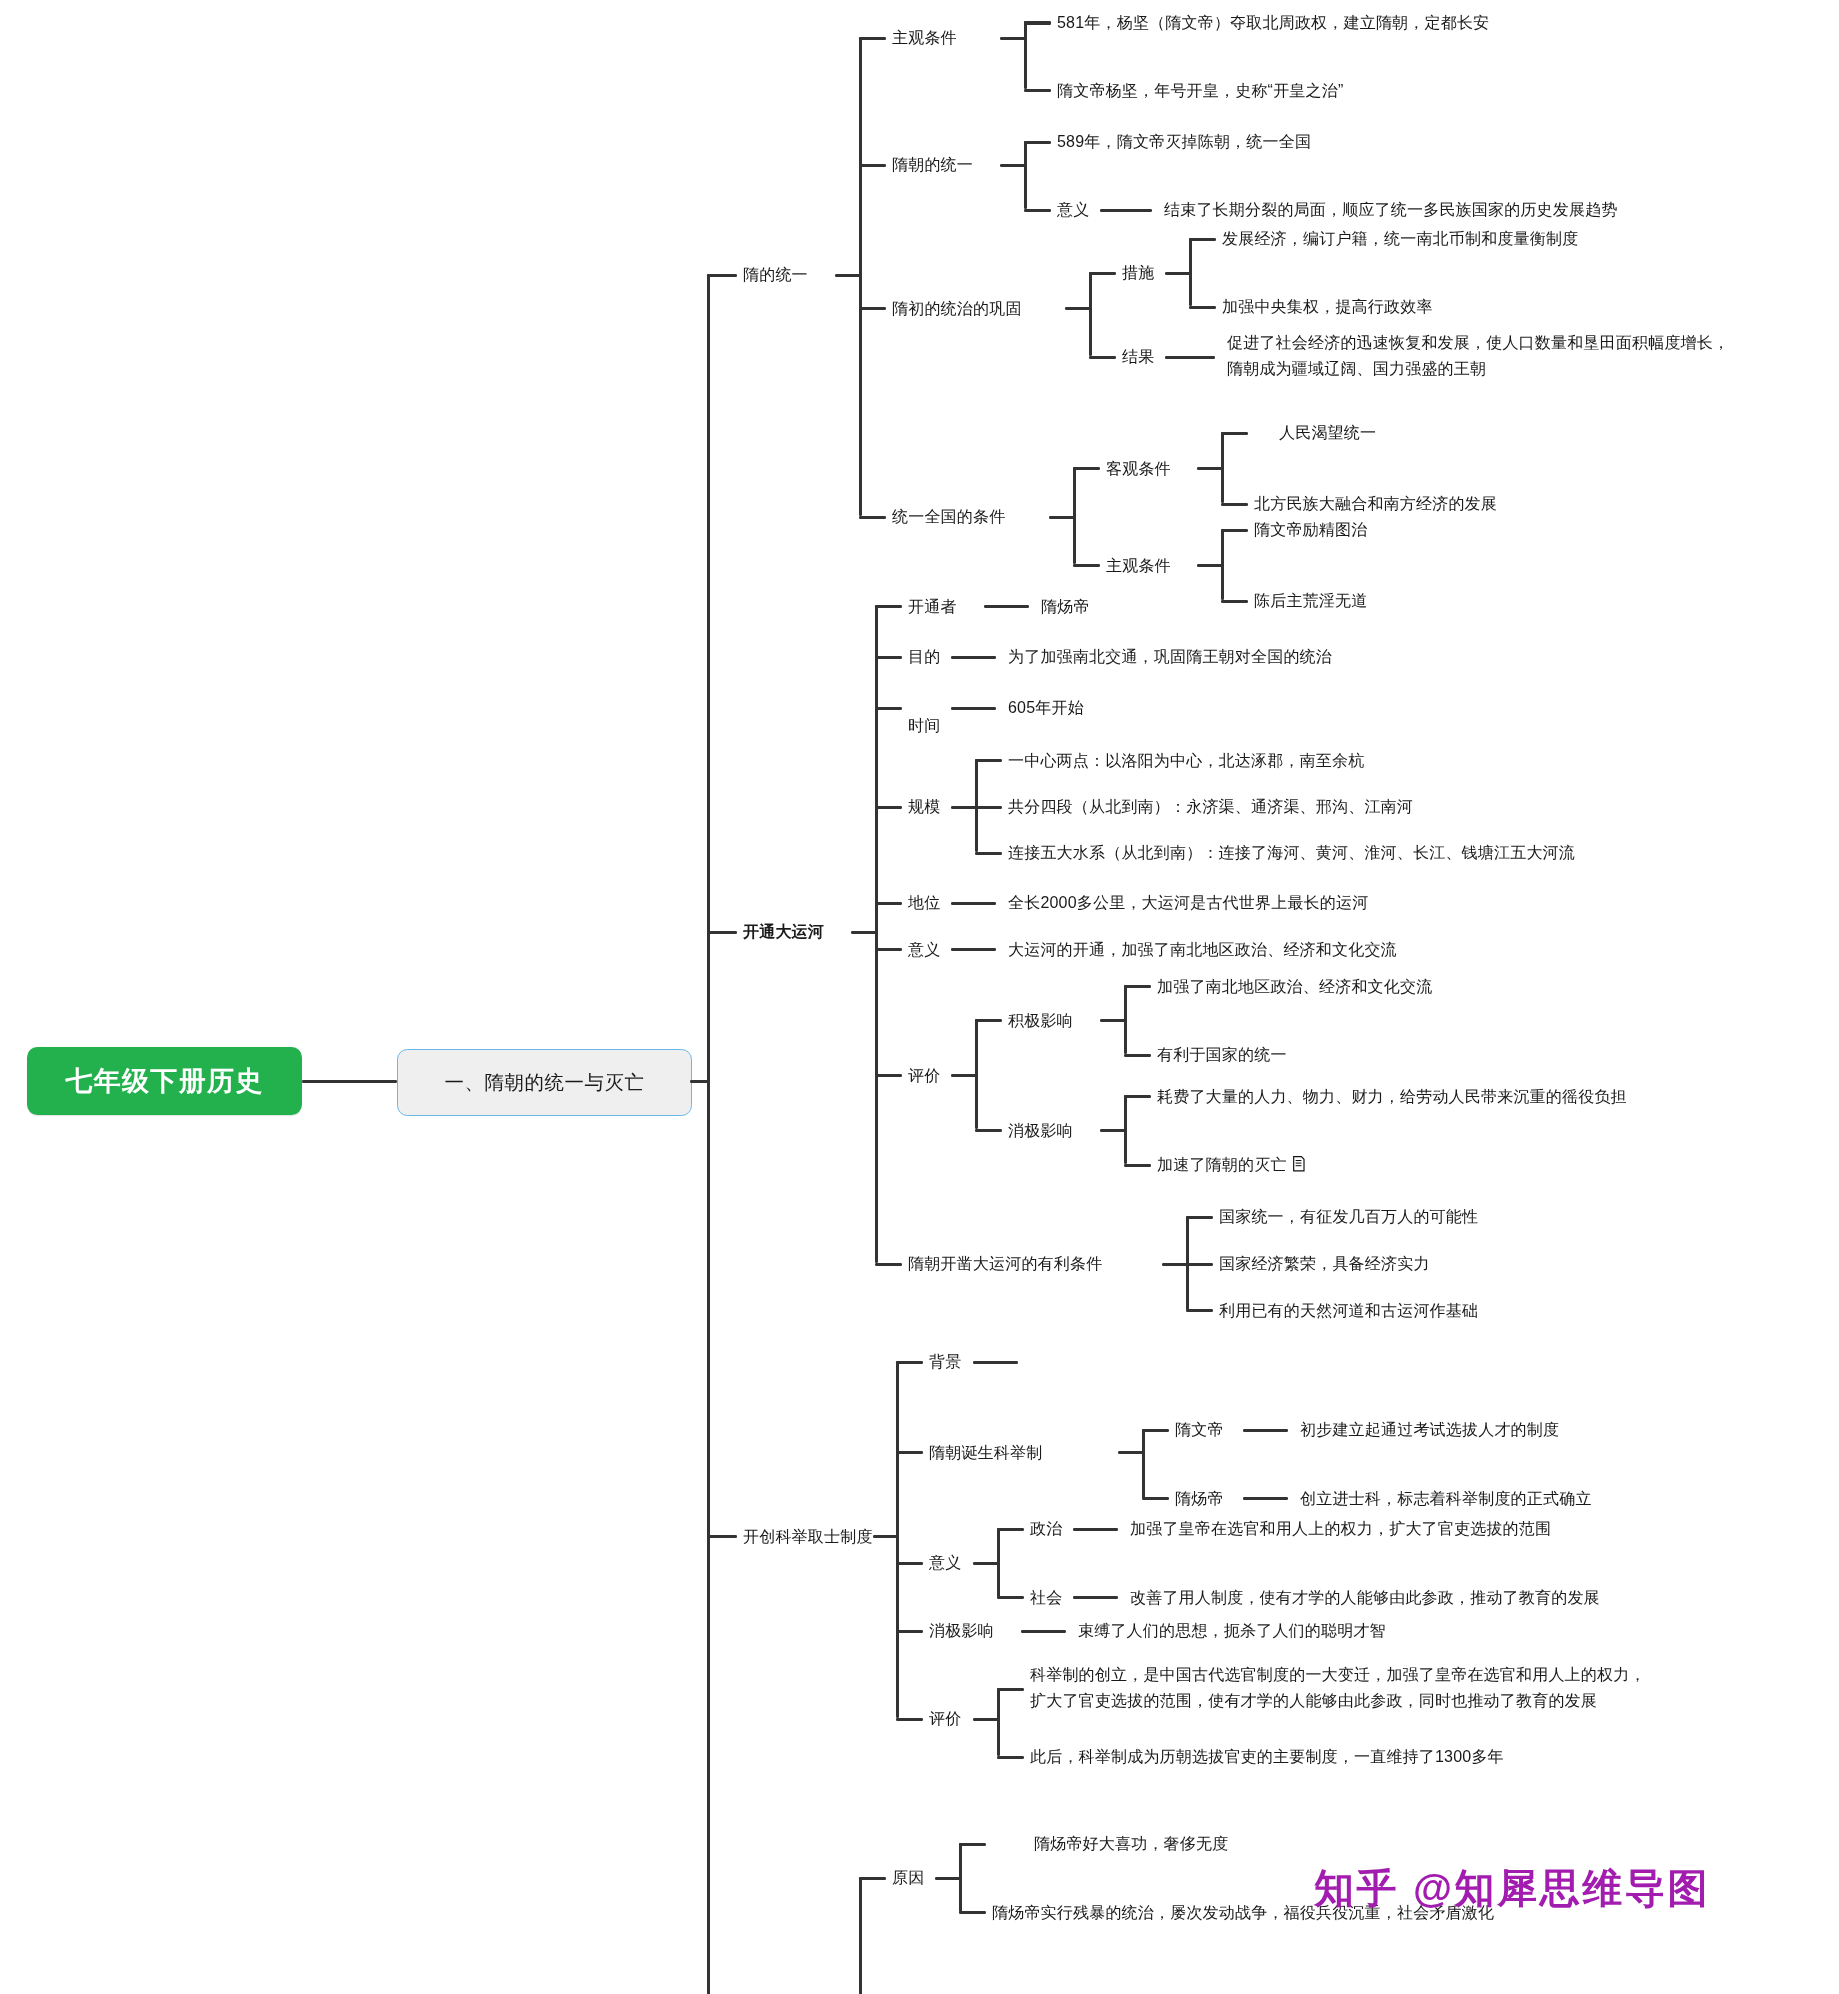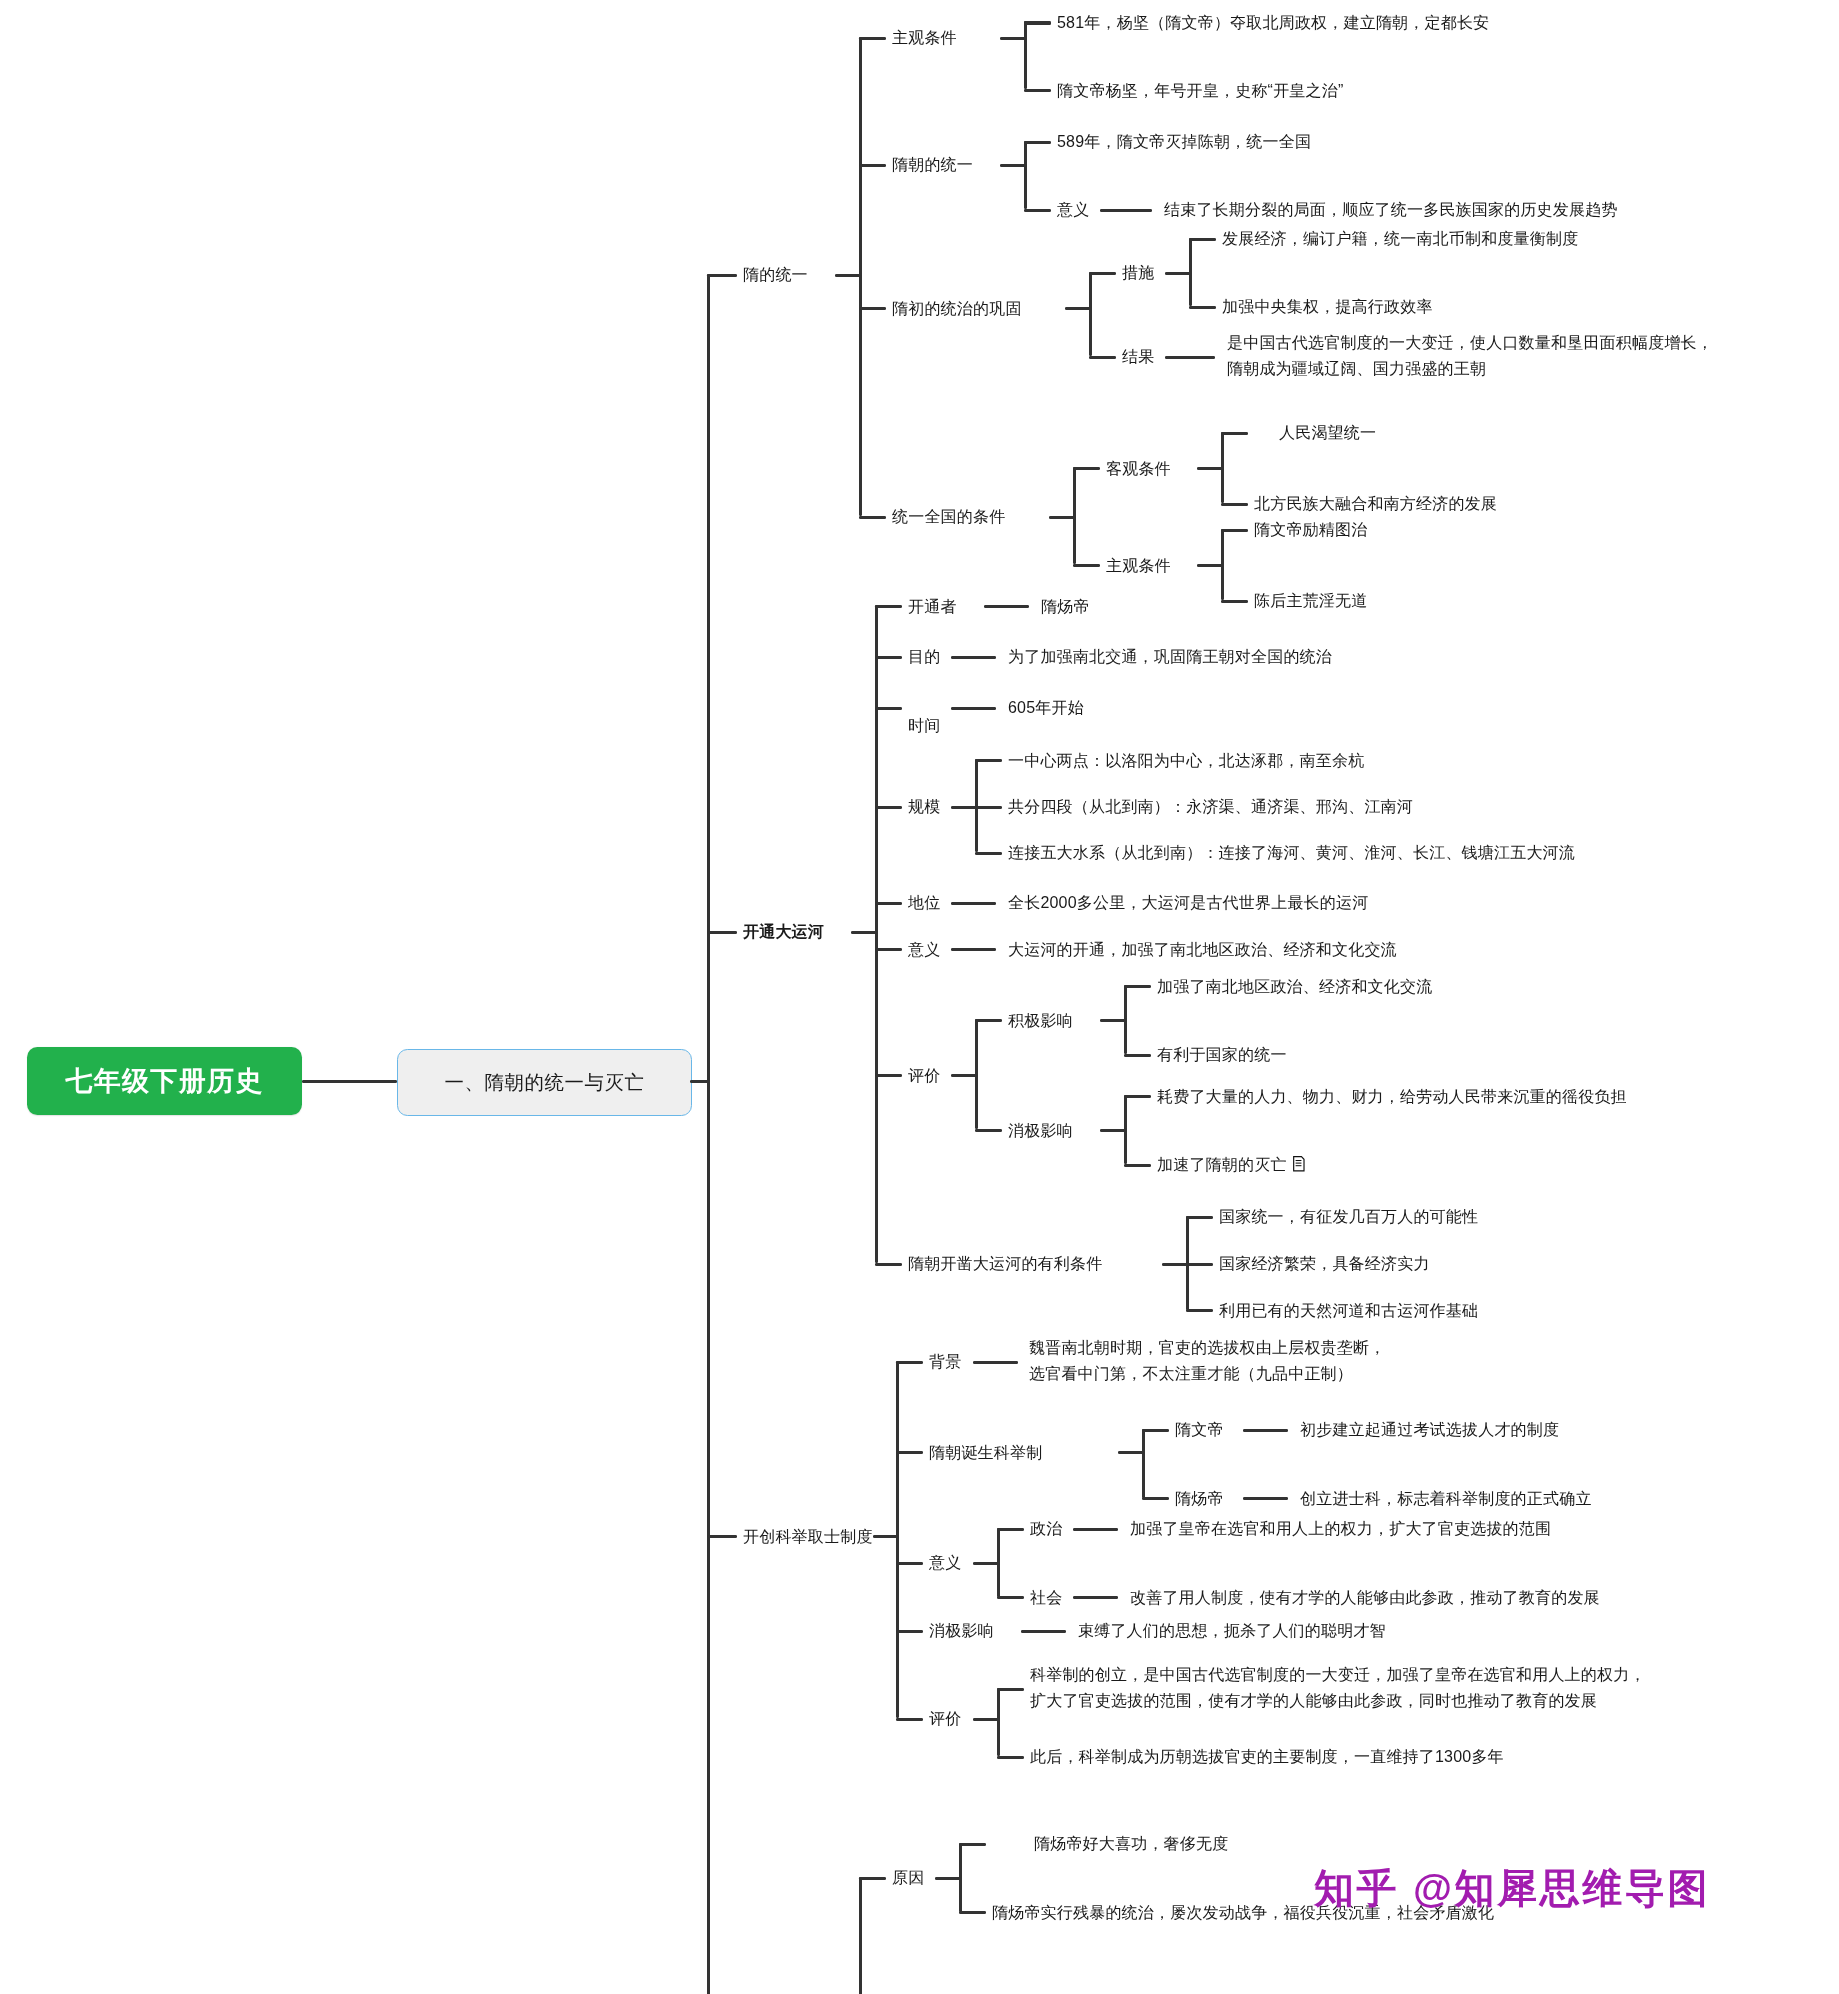--- a/index.html
+++ b/index.html
@@ -132,21 +132,21 @@
   <div class="h" style="left:1165px;top:272px;width:26px;"></div>
   <div class="v" style="left:1189px;top:238px;height:68px;"></div>
   <div class="h" style="left:1189px;top:238px;width:27px;"></div>
   <div class="node" style="left:1222px;top:226px;">发展经济，编订户籍，统一南北币制和度量衡制度</div>
   <div class="h" style="left:1189px;top:306px;width:27px;"></div>
   <div class="node" style="left:1222px;top:294px;">加强中央集权，提高行政效率</div>
 
   <div class="h" style="left:1089px;top:356px;width:27px;"></div>
   <div class="node" style="left:1122px;top:344px;">结果</div>
   <div class="h" style="left:1165px;top:356px;width:50px;"></div>
-  <div class="node multi" style="left:1227px;top:330px;">是中国古代选官制度的一大变迁，使人口数量和垦田面积幅度增长，
+  <div class="node multi" style="left:1227px;top:330px;">促进了社会经济的迅速恢复和发展，使人口数量和垦田面积幅度增长，
 隋朝成为疆域辽阔、国力强盛的王朝</div>
 
   <div class="h" style="left:859px;top:516px;width:27px;"></div>
   <div class="node" style="left:892px;top:504px;">统一全国的条件</div>
   <div class="h" style="left:1049px;top:516px;width:26px;"></div>
   <div class="v" style="left:1073px;top:467px;height:97px;"></div>
 
   <div class="h" style="left:1073px;top:467px;width:27px;"></div>
   <div class="node" style="left:1106px;top:456px;">客观条件</div>
   <div class="h" style="left:1197px;top:467px;width:26px;"></div>
@@ -248,22 +248,20 @@
   <div class="node" style="left:1219px;top:1298px;">利用已有的天然河道和古运河作基础</div>
 
   <div class="h" style="left:707px;top:1535px;width:30px;"></div>
   <div class="node" style="left:743px;top:1524px;">开创科举取士制度</div>
   <div class="h" style="left:873px;top:1535px;width:26px;"></div>
   <div class="v" style="left:896px;top:1361px;height:357px;"></div>
 
   <div class="h" style="left:896px;top:1361px;width:27px;"></div>
   <div class="node" style="left:929px;top:1349px;">背景</div>
   <div class="h" style="left:973px;top:1361px;width:45px;"></div>
-  <div class="node multi" style="left:1029px;top:1335px;">魏晋南北朝时期，官吏的选拔权由上层权贵垄断，
-选官看中门第，不太注重才能（九品中正制）</div>
 
   <div class="h" style="left:896px;top:1451px;width:27px;"></div>
   <div class="node" style="left:929px;top:1440px;">隋朝诞生科举制</div>
   <div class="h" style="left:1118px;top:1451px;width:26px;"></div>
   <div class="v" style="left:1142px;top:1429px;height:69px;"></div>
 
   <div class="h" style="left:1142px;top:1429px;width:27px;"></div>
   <div class="node" style="left:1175px;top:1417px;">隋文帝</div>
   <div class="h" style="left:1243px;top:1429px;width:45px;"></div>
   <div class="node" style="left:1300px;top:1417px;">初步建立起通过考试选拔人才的制度</div>

